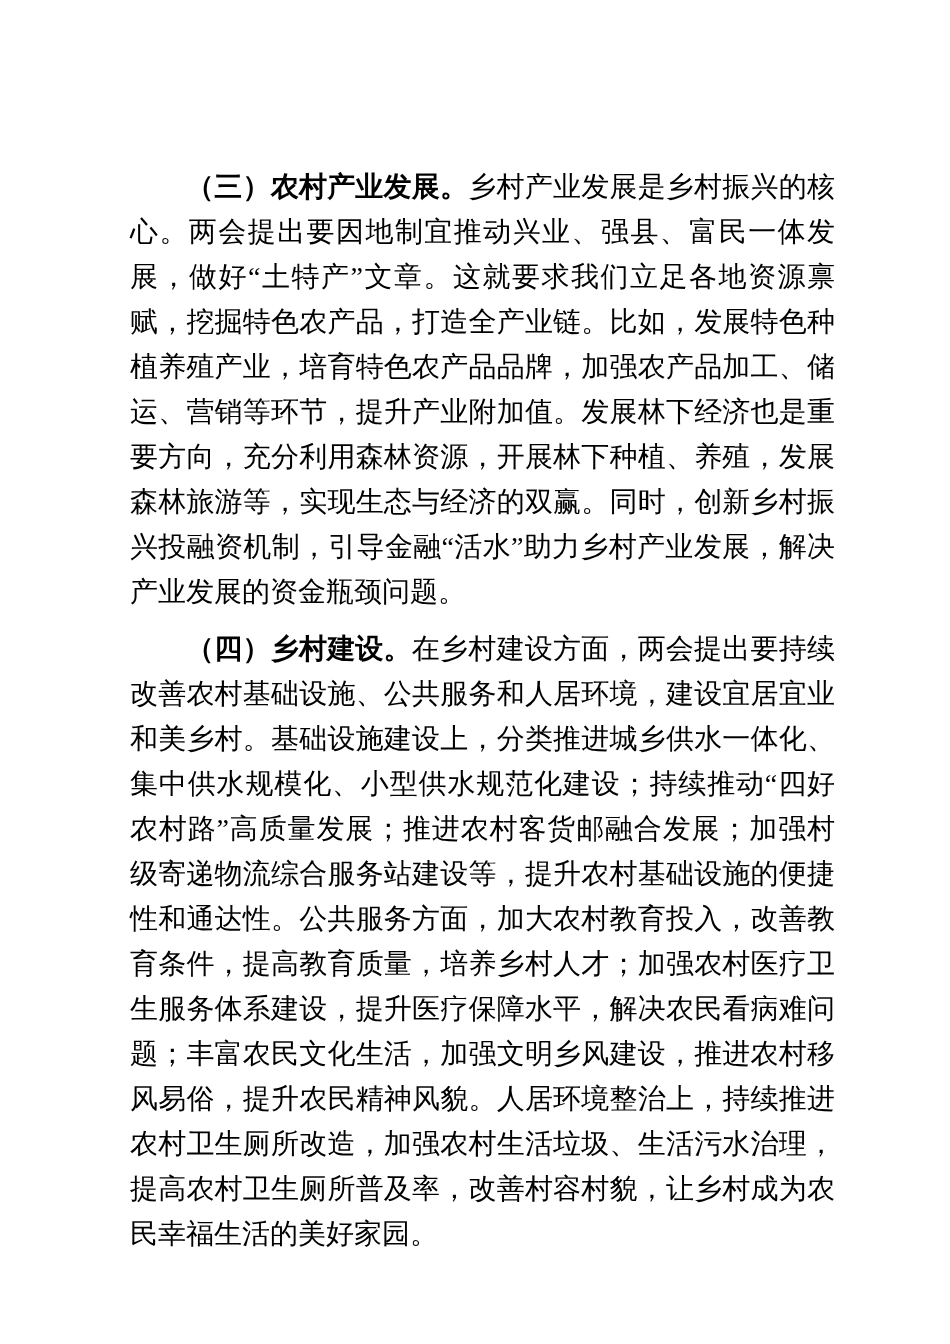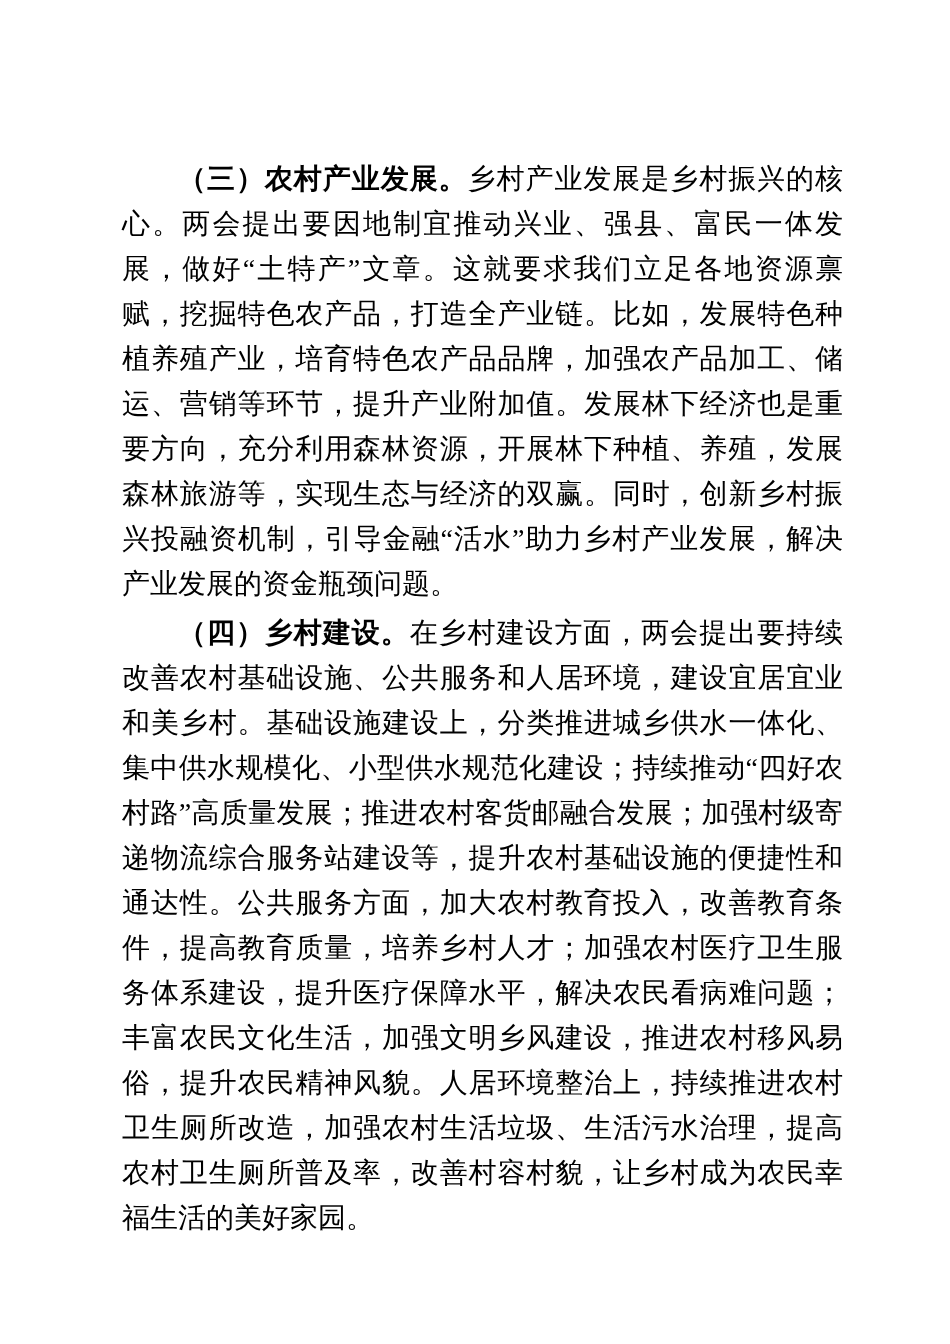--- a/index.html
+++ b/index.html
@@ -19,21 +19,21 @@
     position: absolute;
     left: 118px;
     top: 152px;
     width: 729px;
     color: #000000;
     font-size: 28px;
     line-height: 45px;
     text-align: justify;
   }
   .para {
-    margin: 4px;
+    margin: 12px;
     padding: 0;
     text-indent: 2em;
     letter-spacing: 0;
   }
   .para-heading {
     font-weight: bold;
   }
   .para-body {
     font-weight: normal;
   }

